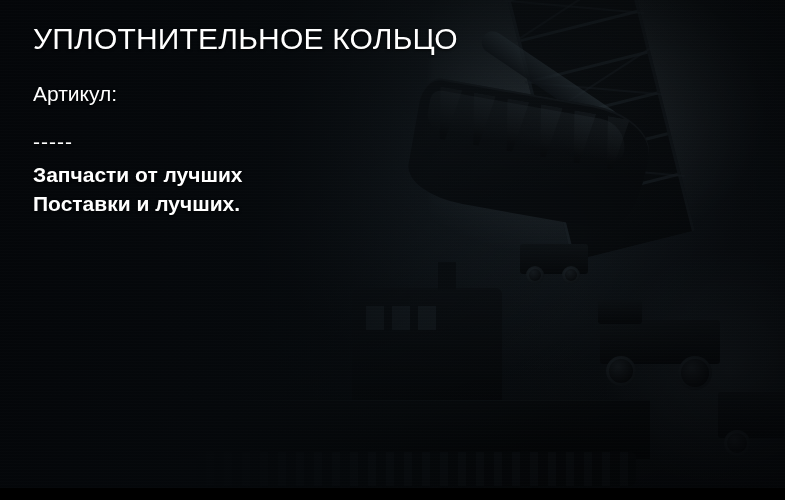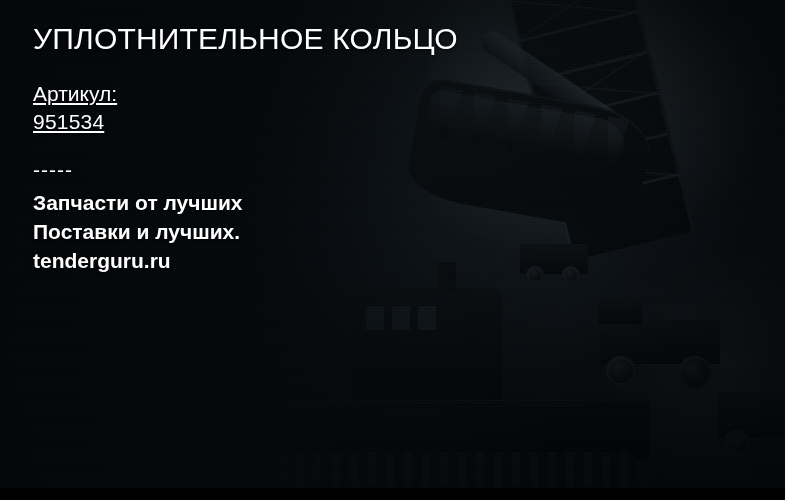--- a/index.html
+++ b/index.html
@@ -186,21 +186,20 @@
   }
   .field {
     margin-bottom: 22px;
   }
   .field-label,
   .field-value {
     font-size: 21px;
     line-height: 28px;
     color: #ffffff;
     text-shadow: 0 1px 3px rgba(0,0,0,0.85);
-    text-decoration: underline;
   }
   .field-value {
     letter-spacing: 0.2px;
   }
   .divider {
     font-size: 21px;
     line-height: 24px;
     color: #ffffff;
     letter-spacing: 1px;
     margin: 12px 0 6px 0;
@@ -273,26 +272,24 @@
 
     <div class="vignette"></div>
     <div class="grain"></div>
   </div>
 
   <div class="content">
     <div class="title">УПЛОТНИТЕЛЬНОЕ КОЛЬЦО</div>
 
     <div class="field">
       <div class="field-label">Артикул:</div>
-      <div class="field-value">951534</div>
     </div>
 
 
     <div class="divider">-----</div>
 
     <div>
       <div class="promo-line">Запчасти от лучших</div>
       <div class="promo-line">Поставки и лучших.</div>
-      <div class="promo-line">tenderguru.ru</div>
     </div>
   </div>
 
 </div>
 
 </body></html>

